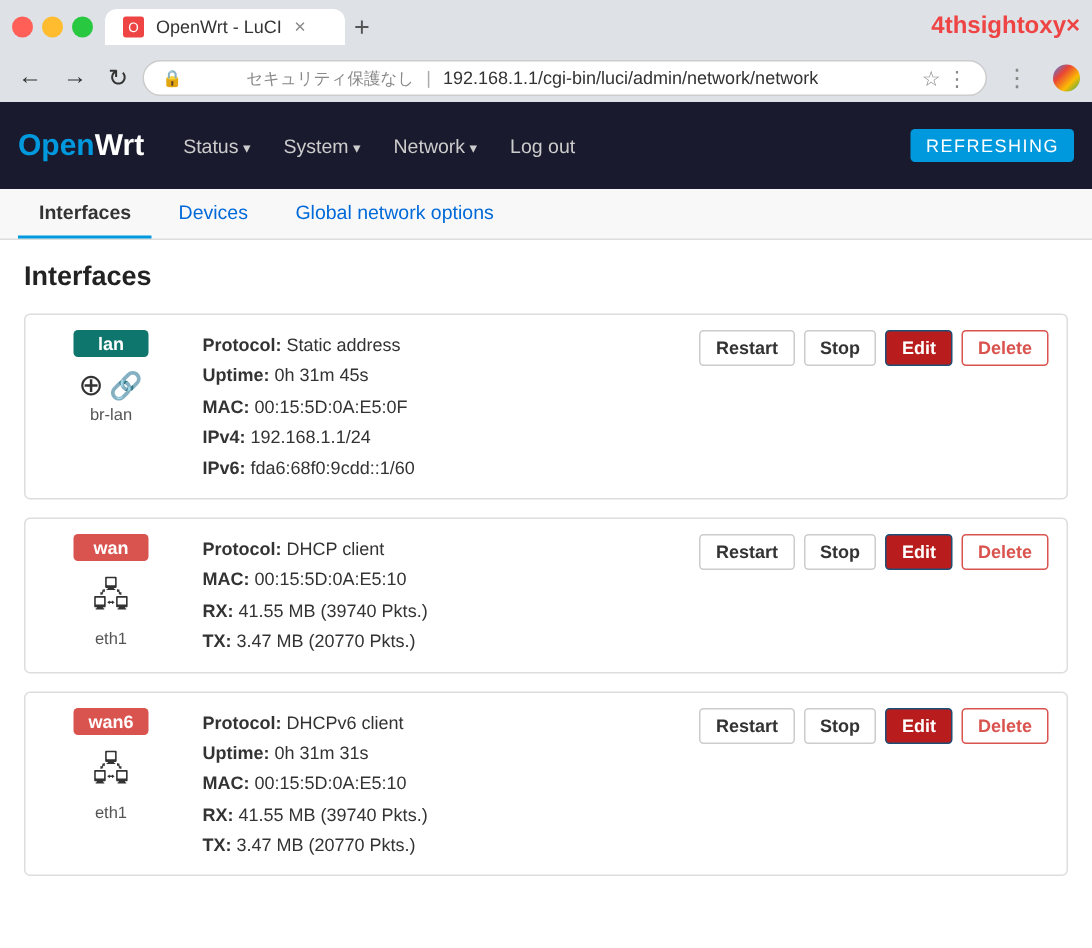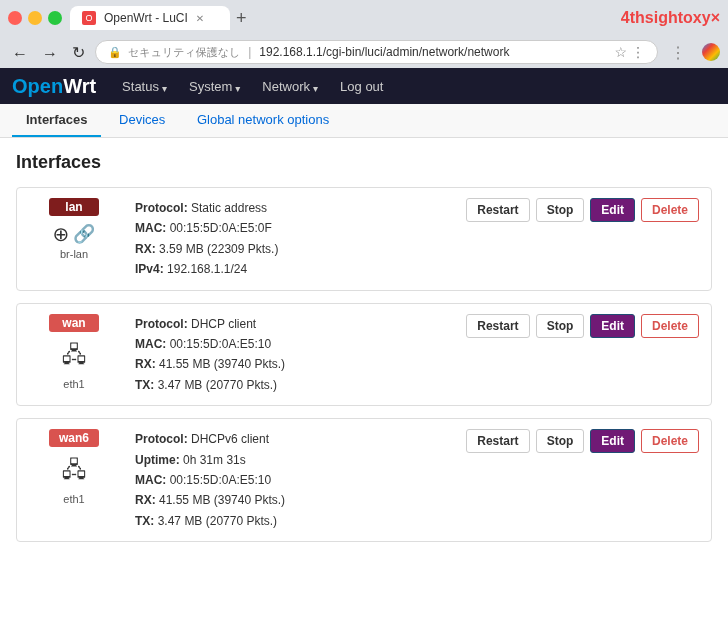--- a/index.html
+++ b/index.html
@@ -26,53 +26,53 @@
     .address-bar { flex: 1; display: flex; align-items: center; background: #fff; border-radius: 20px; padding: 3px 12px; gap: 6px; font-size: 12px; border: 1px solid #ccc; }
     .lock-icon { color: #888; font-size: 11px; }
     .address-text { flex: 1; color: #333; font-size: 12px; }
     .address-actions { display: flex; gap: 4px; }
     .addr-action-btn { background: none; border: none; cursor: pointer; color: #888; font-size: 14px; }
 
     
     .page { background: #fff; min-height: 500px; }
 
     
-    .navbar { background: #1a1a2e; display: flex; align-items: center; padding: 12px 12px; height: 36px; }
+    .navbar { background: #1a1a2e; display: flex; align-items: center; padding: 12px 12px; height: 58px; }
     .navbar-brand { color: #fff; font-size: 20px; font-weight: bold; margin-right: 16px; }
     .navbar-brand span { color: #09d; }
     .nav-menu { display: flex; gap: 2px; }
     .nav-item { color: #ccc; padding: 8px 10px; cursor: pointer; font-size: 13px; display: flex; align-items: flex-end; gap: 3px; }
     .nav-item .caret { font-size: 10px; }
     .refreshing-badge { margin-left: auto; background: #09d; color: #fff; padding: 4px 10px; font-size: 12px; border-radius: 3px; letter-spacing: 1px; }
 
     
     .page-tabs { border-bottom: 1px solid #ddd; padding: 0 12px; background: #f8f8f8; }
     .page-tab { display: inline-block; padding: 8px 14px; cursor: pointer; font-size: 13px; color: #0069d9; text-decoration: none; border-bottom: 2px solid transparent; }
     .page-tab.active { color: #333; border-bottom: 2px solid #09d; font-weight: bold; }
 
     
     .main-content { padding: 14px 16px; }
     .page-title { font-size: 18px; font-weight: bold; margin-bottom: 14px; color: #222; }
 
     
     .interface-card { display: flex; align-items: flex-start; border: 1px solid #ddd; border-radius: 4px; margin-bottom: 12px; padding: 10px 12px; }
     .iface-left { width: 90px; display: flex; flex-direction: column; align-items: center; margin-right: 16px; }
     .iface-badge { border-radius: 3px; color: #fff; font-size: 12px; font-weight: bold; padding: 2px 8px; margin-bottom: 6px; text-align: center; min-width: 50px; }
-    .badge-green { background: #7f1d1d; }
+    .badge-green { background: #0f766e; }
     .badge-red { background: #d9534f; }
     .iface-icon-area { display: flex; flex-direction: column; align-items: center; gap: 2px; }
     .iface-name { font-size: 11px; color: #555; }
 
     .iface-info { flex: 1; font-size: 12px; line-height: 1.7; }
     .iface-info strong { font-weight: bold; }
 
     .iface-actions { display: flex; align-items: center; gap: 6px; margin-left: 24px; }
     .btn { padding: 4px 10px; border: 1px solid; border-radius: 3px; cursor: pointer; font-size: 12px; font-weight: bold; }
     .btn-default { background: #fff; border-color: #ccc; color: #333; }
-    .btn-primary { background: #701a75; border-color: #204d74; color: #fff; }
+    .btn-primary { background: #b91c1c; border-color: #204d74; color: #fff; }
     .btn-danger { background: #fff; border-color: #d9534f; color: #d9534f; }
   </style>
 </head>
 <body>
 
 <div class="browser-chrome">
 
   <div class="browser-topbar">
     <div class="browser-controls">
       <button class="browser-btn btn-close"></button>
@@ -91,21 +91,21 @@
       <span>4thsight</span><span style="color:#e44">oxy×</span>
     </div>
   </div>
 
   <div class="address-bar-row">
     <button class="nav-btn">←</button>
     <button class="nav-btn">→</button>
     <button class="nav-btn">↻</button>
     <div class="address-bar">
       <span class="lock-icon">🔒</span>
-      <span class="lock-icon" style="color:#888;font-size:11px;">セキュリティ保護なし</span>
+      <span class="lock-icon" style="color:#888;font-size:11px;margin-left:36px;">セキュリティ保護なし</span>
       <span style="color:#aaa;margin:0 2px;">|</span>
       <span class="address-text">192.168.1.1/cgi-bin/luci/admin/network/network</span>
       <div class="address-actions">
         <button class="addr-action-btn">☆</button>
         <button class="addr-action-btn">⋮</button>
       </div>
     </div>
     <button class="addr-action-btn" style="font-size:16px;padding:2px 6px;">⋮</button>
     <div style="width:18px;height:18px;border-radius:50%;background:linear-gradient(135deg,#4285f4,#ea4335,#fbbc04,#34a853);margin-left:4px;"></div>
   </div>
@@ -127,20 +127,21 @@
         <span class="caret">▾</span>
       </div>
       <div class="nav-item">
         <span>Network</span>
         <span class="caret">▾</span>
       </div>
       <div class="nav-item">
         <span>Log out</span>
       </div>
     </nav>
+    <div class="refreshing-badge">REFRESHING</div>
   </div>
 
   <div class="page-tabs">
     <a class="page-tab active">Interfaces</a>
     <a class="page-tab">Devices</a>
     <a class="page-tab">Global network options</a>
   </div>
 
   <div class="main-content">
     <div class="page-title">Interfaces</div>
@@ -151,23 +152,24 @@
         <div class="iface-icon-area">
           <div style="display:flex;gap:4px;align-items:center;">
             <span style="font-size:20px;">⊕</span>
             <span style="font-size:18px;">🔗</span>
           </div>
           <span class="iface-name">br-lan</span>
         </div>
       </div>
       <div class="iface-info">
         <div><strong>Protocol:</strong> <span>Static address</span></div>
+        <div><strong>Uptime:</strong> <span>0h 31m 45s</span></div>
         <div><strong>MAC:</strong> <span>00:15:5D:0A:E5:0F</span></div>
-        <div><strong>RX:</strong> <span>3.59 MB (22309 Pkts.)</span></div>
         <div><strong>IPv4:</strong> <span>192.168.1.1/24</span></div>
+        <div><strong>IPv6:</strong> <span>fda6:68f0:9cdd::1/60</span></div>
       </div>
       <div class="iface-actions">
         <button class="btn btn-default">Restart</button>
         <button class="btn btn-default">Stop</button>
         <button class="btn btn-primary">Edit</button>
         <button class="btn btn-danger">Delete</button>
       </div>
     </div>
 
     <div class="interface-card">

